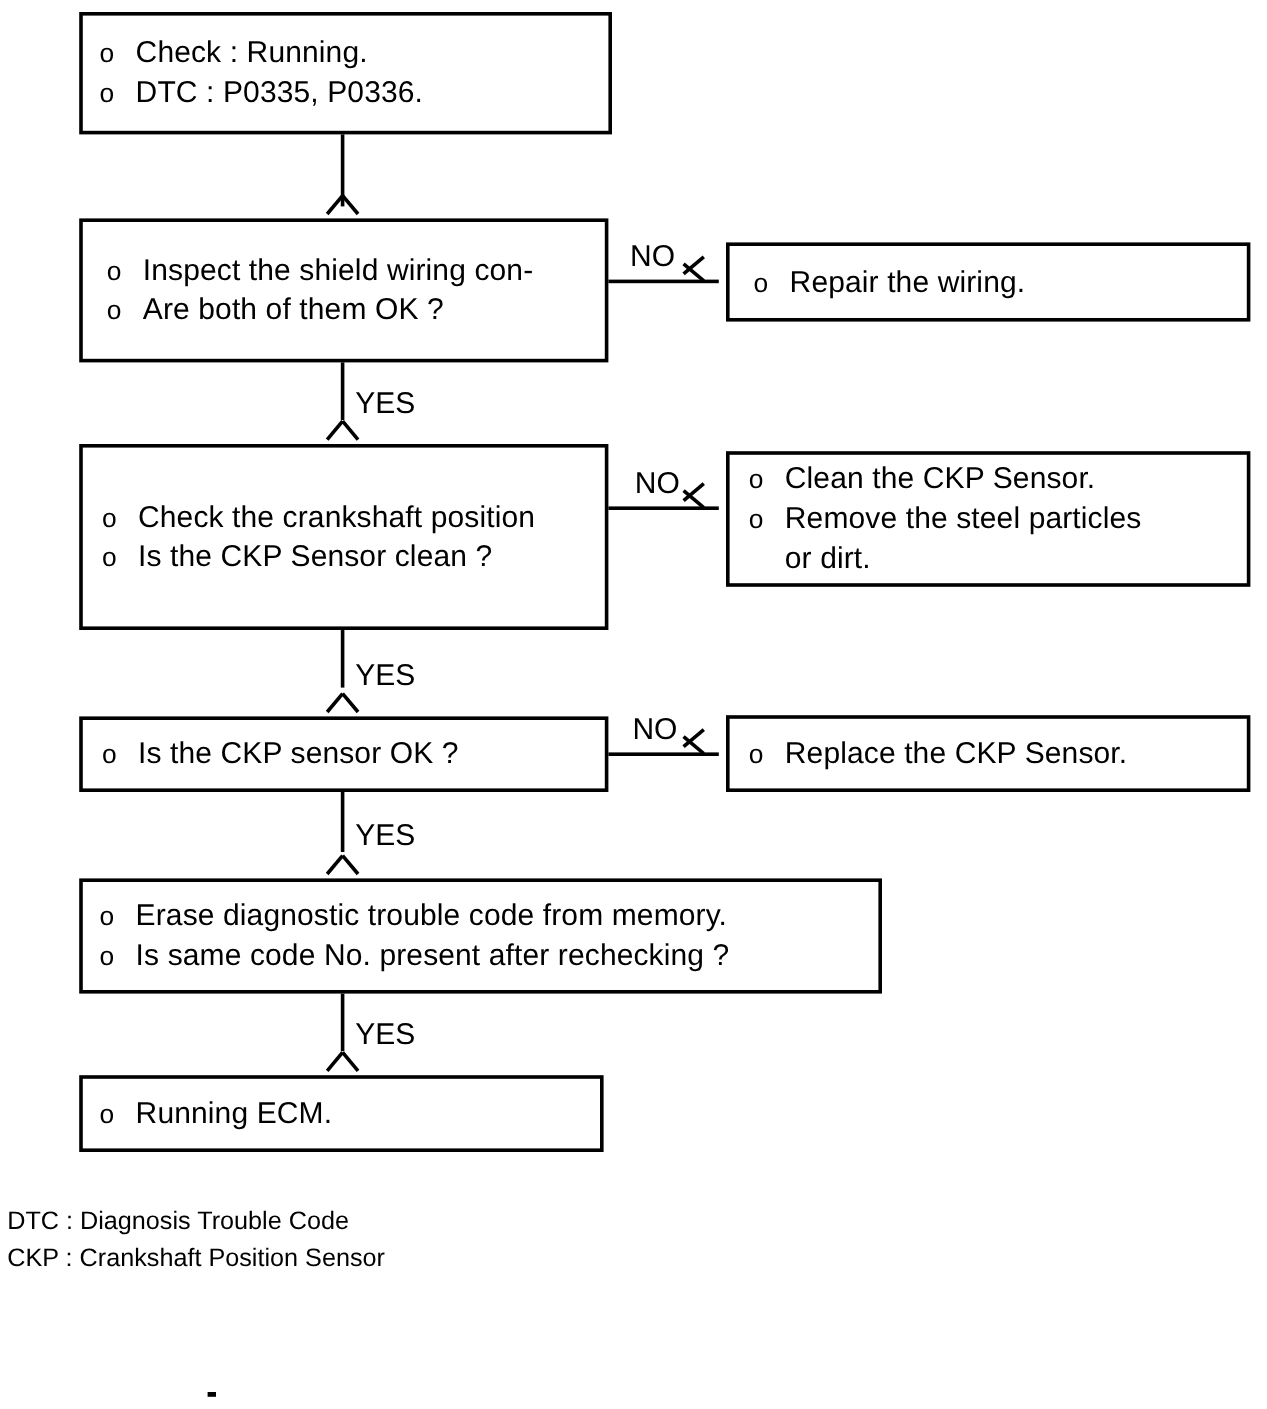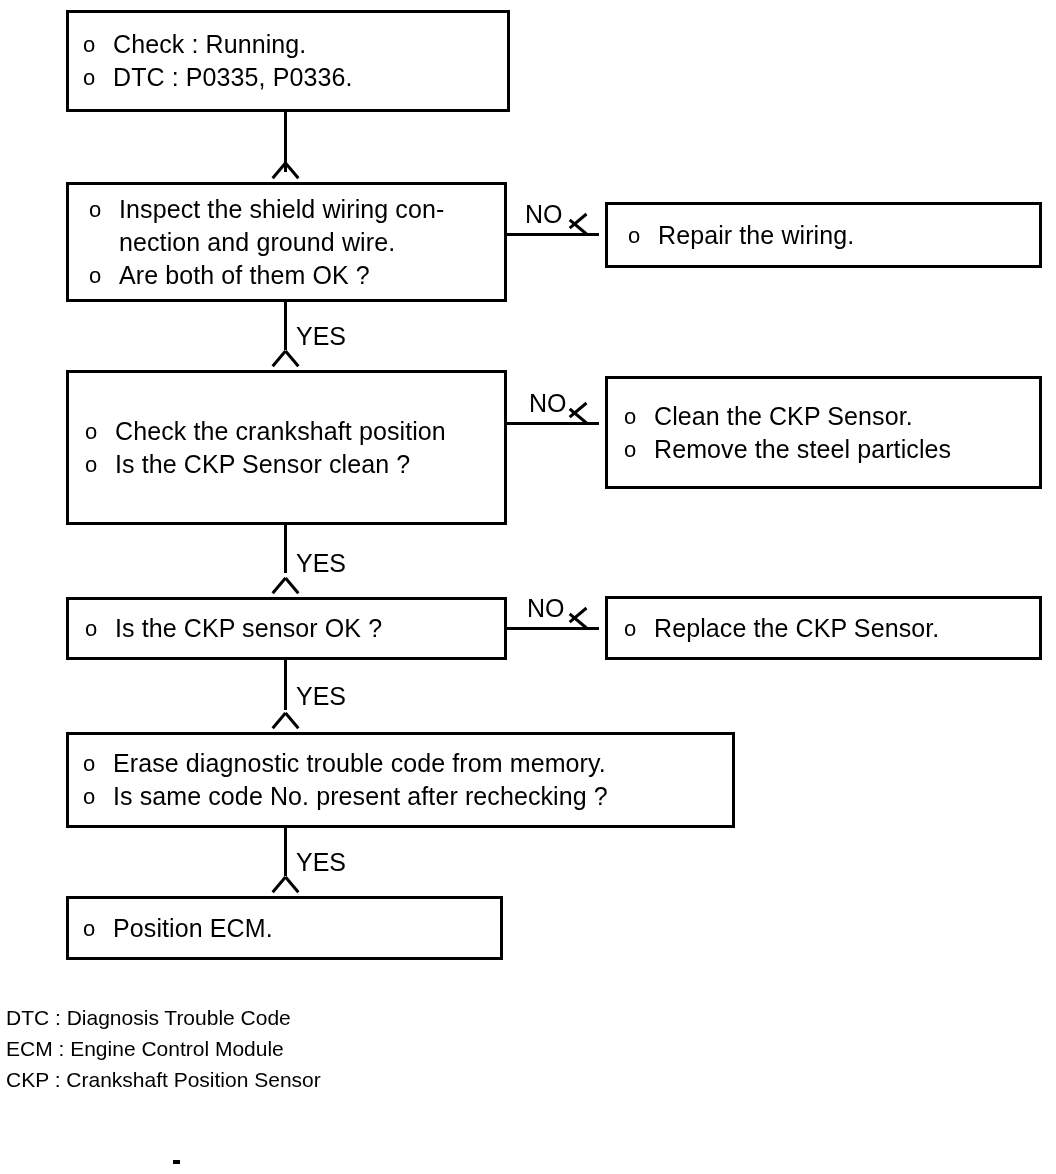--- a/index.html
+++ b/index.html
@@ -155,24 +155,20 @@
   <div class="vline" style="left:284px; top:112px; height:60px;"></div>
   <div class="arrow-down" style="left:285px; top:182px;"></div>
 
   <div class="box" style="left:66px; top:182px; width:441px; height:120px; padding:4px 0 4px 20px;">
     <ul class="bullets">
       <li class="bline">
         <span class="bullet-mark">o</span>
         <span class="btext">Inspect the shield wiring con-</span>
       </li>
       <li class="bline">
-        <span class="bullet-mark blank"></span>
-        <span class="btext">nection and ground wire.</span>
-      </li>
-      <li class="bline">
         <span class="bullet-mark">o</span>
         <span class="btext">Are both of them OK ?</span>
       </li>
     </ul>
   </div>
 
   <div class="hline" style="left:507px; top:233px; width:92px;"></div>
   <div class="arrow-right" style="left:605px; top:234px;"></div>
   <div class="edge-label" style="left:525px; top:200px;">NO</div>
 
@@ -209,20 +205,24 @@
   <div class="box" style="left:605px; top:376px; width:437px; height:113px; padding:4px 0 4px 16px;">
     <ul class="bullets">
       <li class="bline">
         <span class="bullet-mark">o</span>
         <span class="btext">Clean the CKP Sensor.</span>
       </li>
       <li class="bline">
         <span class="bullet-mark">o</span>
         <span class="btext">Remove the steel particles</span>
       </li>
+      <li class="bline">
+        <span class="bullet-mark blank"></span>
+        <span class="btext">or dirt.</span>
+      </li>
     </ul>
   </div>
 
   <div class="vline" style="left:284px; top:525px; height:48px;"></div>
   <div class="arrow-down" style="left:285px; top:597px;"></div>
   <div class="edge-label" style="left:296px; top:549px;">YES</div>
 
   <div class="box" style="left:66px; top:597px; width:441px; height:63px; padding:0 0 0 16px;">
     <ul class="bullets">
       <li class="bline">
@@ -263,26 +263,25 @@
   </div>
 
   <div class="vline" style="left:284px; top:828px; height:48px;"></div>
   <div class="arrow-down" style="left:285px; top:896px;"></div>
   <div class="edge-label" style="left:296px; top:848px;">YES</div>
 
   <div class="box" style="left:66px; top:896px; width:437px; height:64px; padding:0 0 0 14px;">
     <ul class="bullets">
       <li class="bline">
         <span class="bullet-mark">o</span>
-        <span class="btext">Position ECM.</span>
+        <span class="btext">Running ECM.</span>
       </li>
     </ul>
   </div>
 
   <div class="legend" style="left:6px; top:1002px;">
     <div>DTC : Diagnosis Trouble Code</div>
-    <div>ECM : Engine Control Module</div>
     <div>CKP : Crankshaft Position Sensor</div>
   </div>
 
   <div class="speck" style="left:173px; top:1160px; width:7px; height:4px;"></div>
 
 </div>
 
 </body></html>

